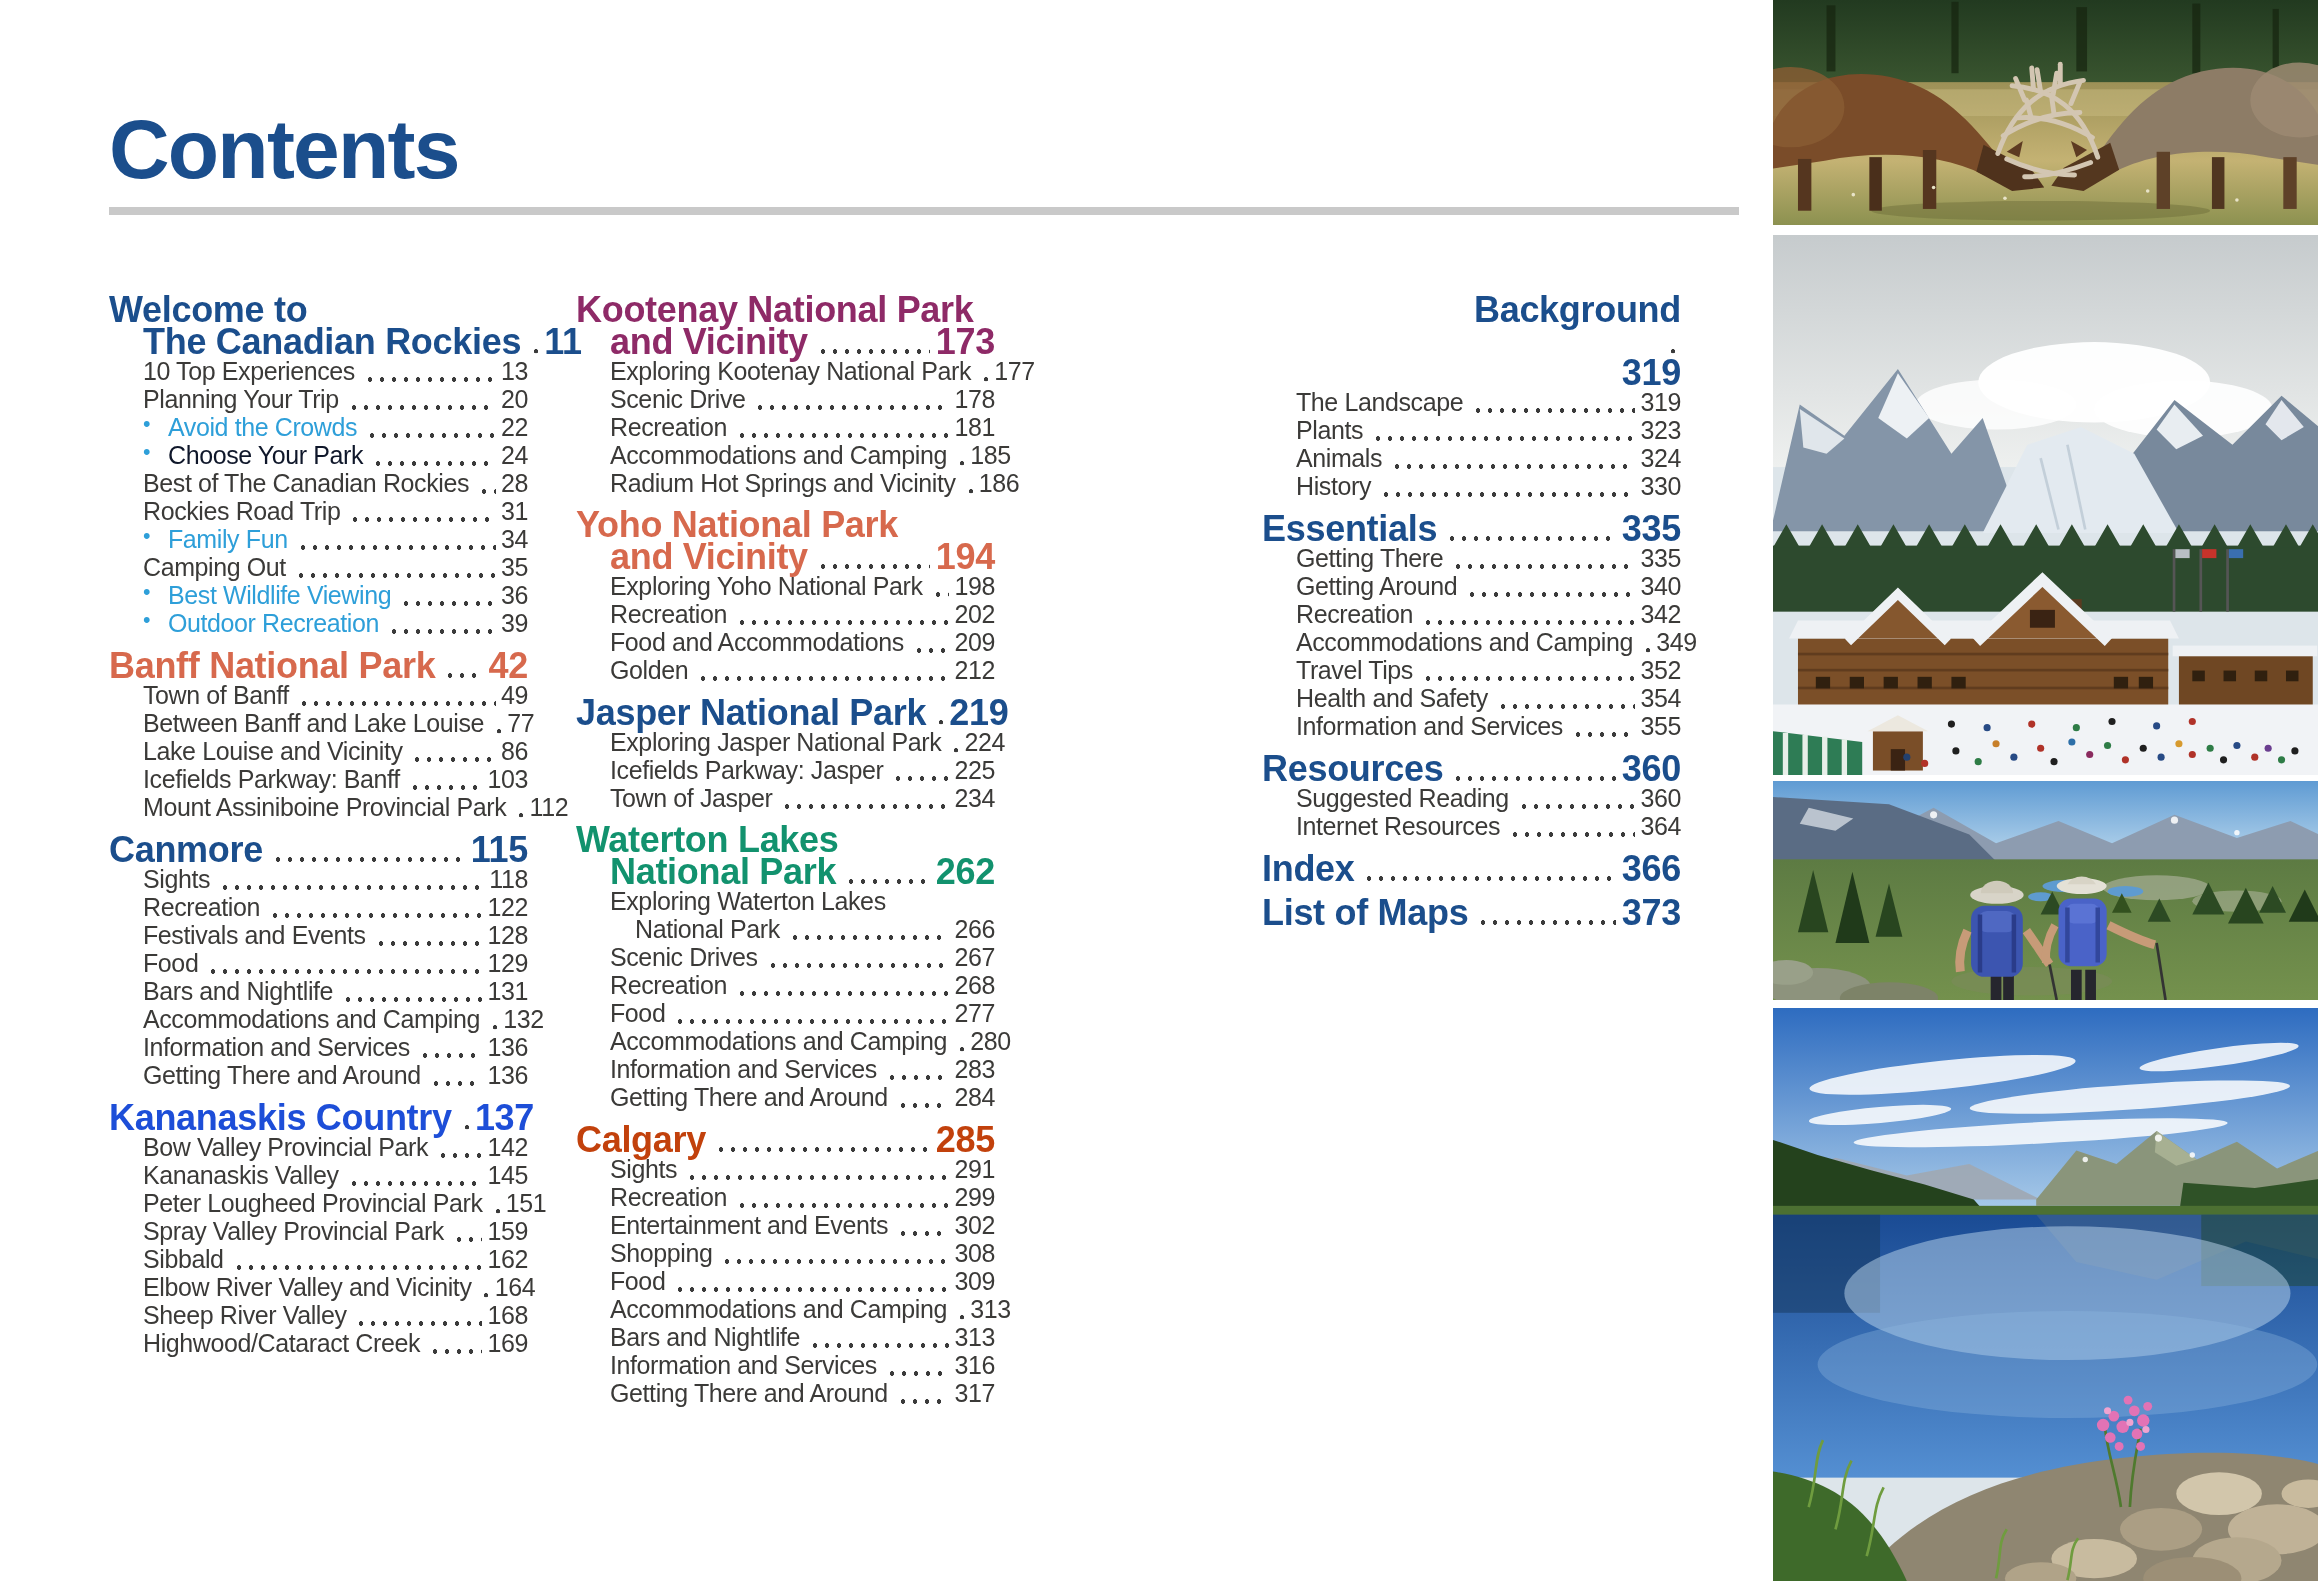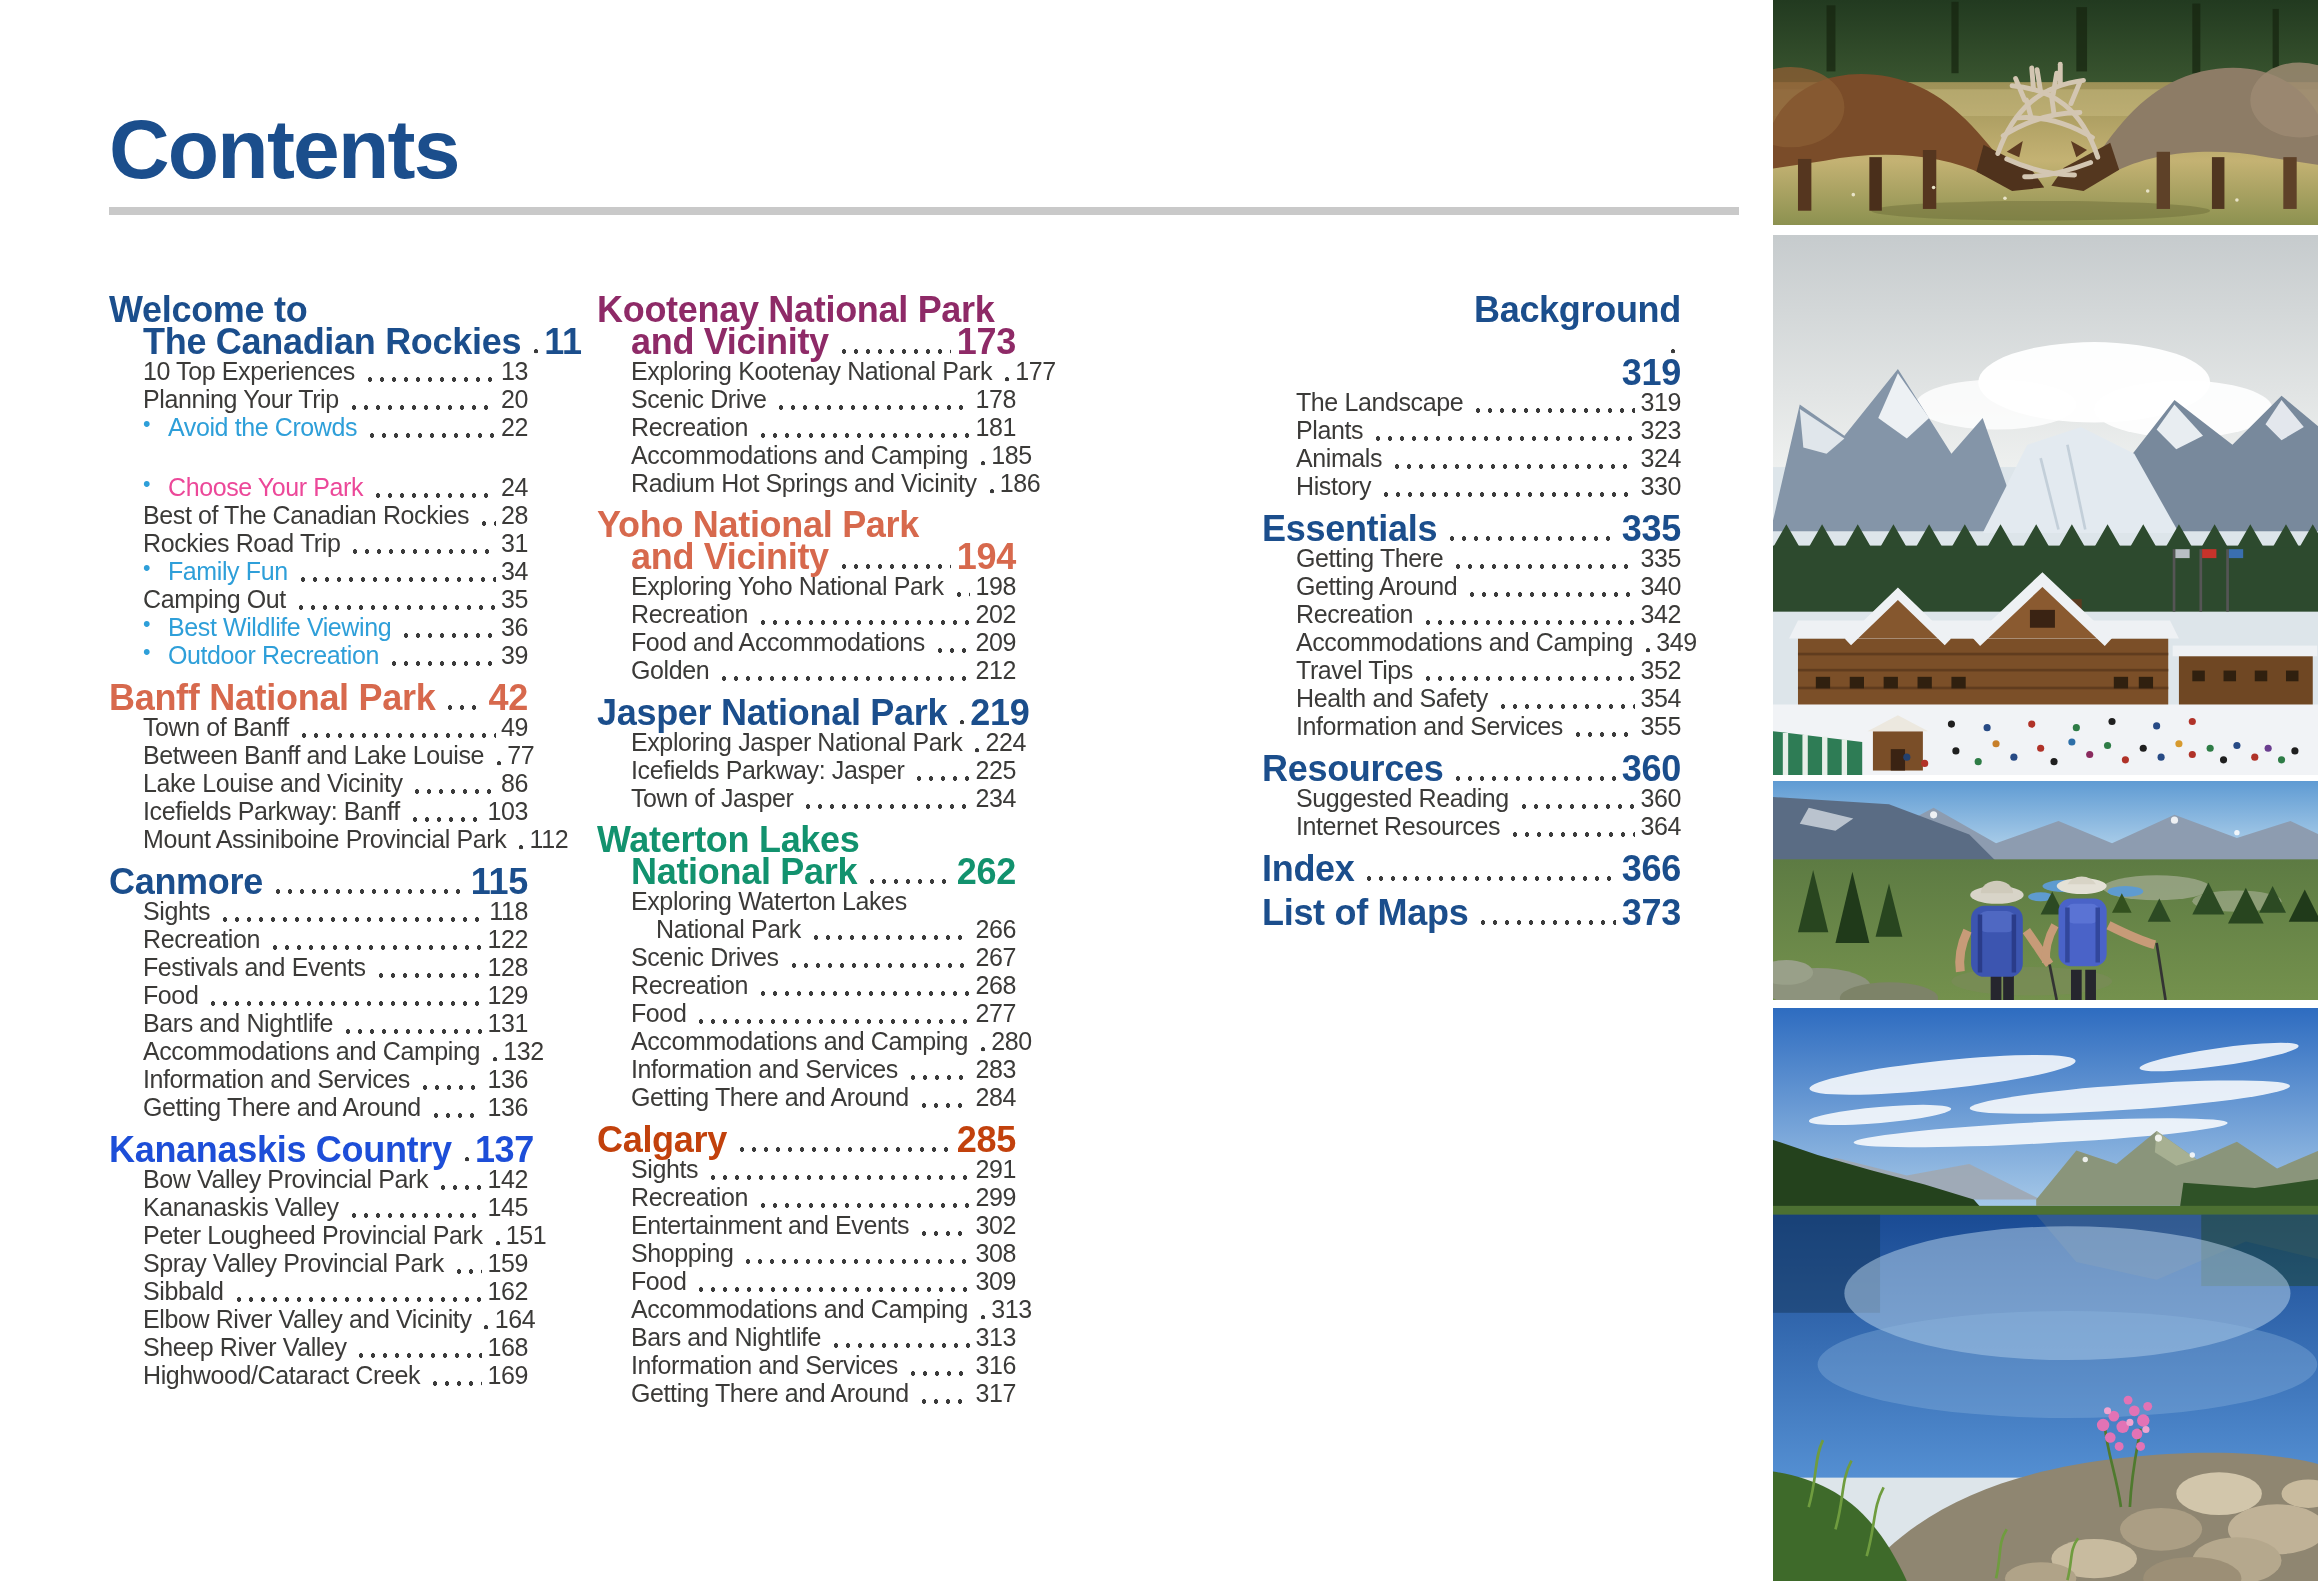--- a/index.html
+++ b/index.html
@@ -3,21 +3,21 @@
 <meta charset="utf-8">
 <style>
   html,body{margin:0;padding:0;background:#ffffff;}
   body{width:2319px;height:1581px;position:relative;overflow:hidden;
        font-family:"Liberation Sans","DejaVu Sans",sans-serif;color:#3b3a38;}
   .page-title{position:absolute;left:109px;top:105px;font-size:84px;line-height:89px;
        font-weight:bold;letter-spacing:-1.8px;}
   .title-rule{position:absolute;left:109px;top:207px;width:1630px;height:8px;background:#c9c9c9;}
   .col{position:absolute;top:294px;width:419px;}
   #col0{left:109px;}
-  #col1{left:597px;text-align:right;}
+  #col1{left:576px;text-align:right;}
   #col2{left:1262px;}
   .section{margin:0 0 11.6px 0;}
   .hrow{display:flex;align-items:flex-end;font-weight:bold;font-size:36px;line-height:31px;
         letter-spacing:-0.3px;white-space:nowrap;}
   .irow{display:flex;align-items:flex-end;font-size:25px;line-height:28px;
         letter-spacing:-0.4px;white-space:nowrap;padding-left:34px;color:#3b3a38;}
   .indent1{padding-left:34px;}
   .indent2{padding-left:59px;}
   .lbl{flex:0 0 auto;}
   .dots{flex:1 1 auto;min-width:12.5px;height:1em;position:relative;margin:0 3.6px 0 7.1px;}
@@ -59,21 +59,21 @@
         <span class="page-num">20</span>
       </div>
       <div class="irow">
         <span class="bullet" style="color: rgb(46, 159, 217);">•</span>
         <span class="lbl" style="color: rgb(46, 159, 217);">Avoid the Crowds</span>
         <span class="dots"></span>
         <span class="page-num">22</span>
       </div>
       <div class="irow">
         <span class="bullet" style="color: rgb(46, 159, 217);">•</span>
-        <span class="lbl" style="color: #ec4899; margin-top: 32px;">Choose Your Park</span>
+        <span class="lbl" style="color: #0f172a;">Choose Your Park</span>
         <span class="dots"></span>
         <span class="page-num">24</span>
       </div>
       <div class="irow">
         <span class="lbl">Best of The Canadian Rockies</span>
         <span class="dots"></span>
         <span class="page-num">28</span>
       </div>
       <div class="irow">
         <span class="lbl">Rockies Road Trip</span>

